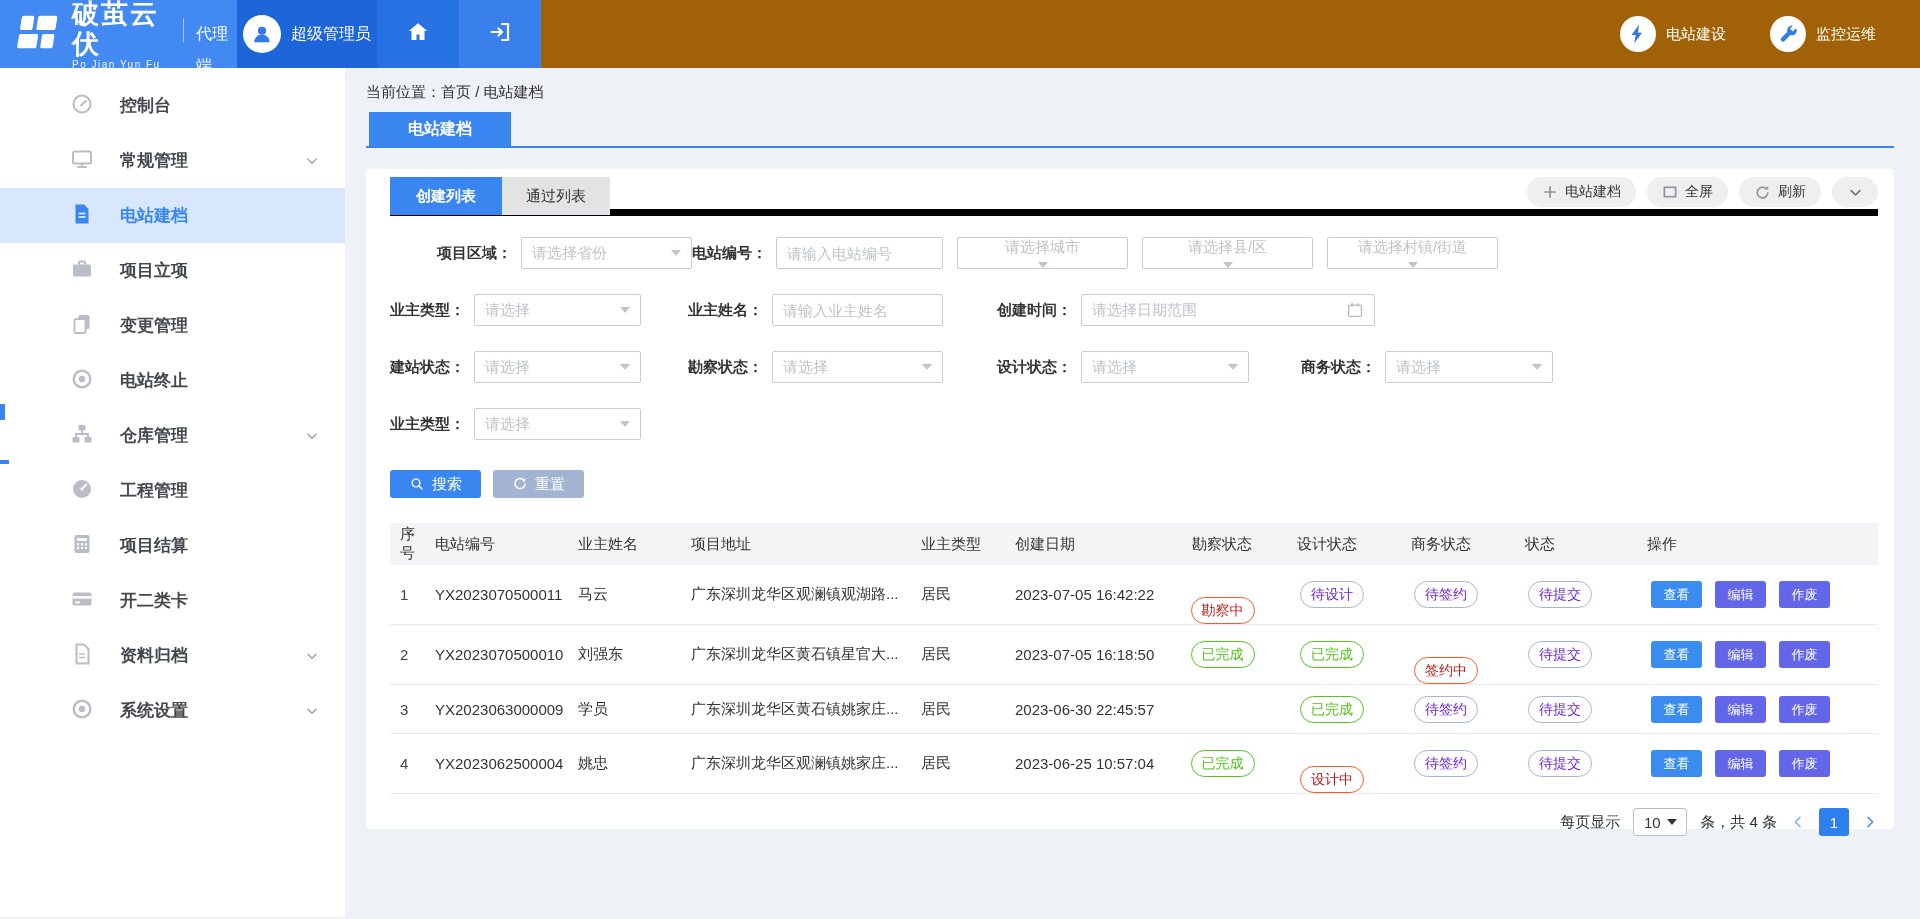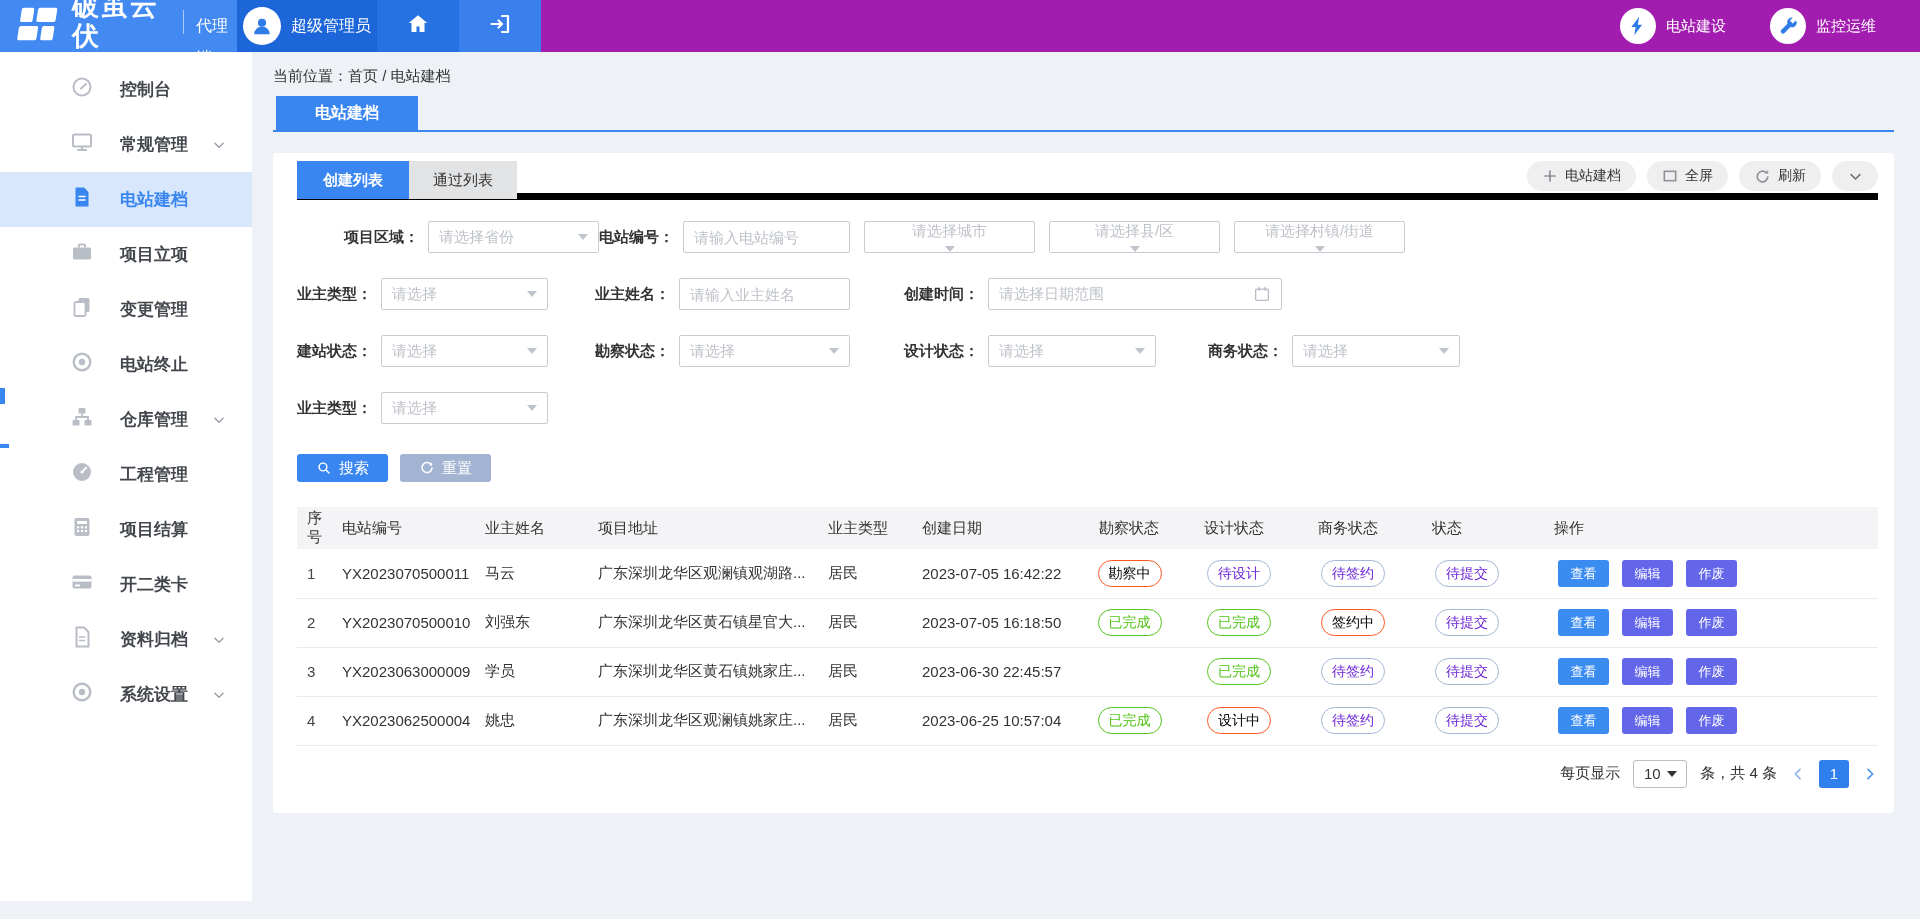--- a/index.html
+++ b/index.html
@@ -1,39 +1,39 @@
 <!DOCTYPE html>
 <html><head>
 <meta charset="utf-8">
 <style>
   * { margin:0; padding:0; box-sizing:border-box; }
   html,body { width:1920px; height:919px; overflow:hidden;
     font-family:"Liberation Sans","DejaVu Sans",sans-serif; background:#eef1f6; color:#333; }
 
   
-  .topbar { height:52px; display:flex; background:#a21caf; color:#fff; }
+  .topbar { height:68px; display:flex; background:#a16207; color:#fff; }
   .logo-sec { width:237px; background:#428af2; display:flex; align-items:center; padding-left:16px; }
   .logo-text { margin-left:10px; }
   .logo-title { font-size:27px; font-weight:bold; letter-spacing:2px; line-height:30px; }
   .logo-sub { font-size:10px; letter-spacing:1.5px; opacity:.92; }
   .portal { font-size:16px; margin-left:12px; padding-left:12px; border-left:1px solid rgba(255,255,255,.55); height:24px; line-height:32px; align-self:center; margin-top:-8px; }
   .user-sec { width:140px; background:#1c66d9; display:flex; align-items:center; justify-content:center; gap:10px; cursor:pointer; }
   .avatar-circle { width:38px; height:38px; border-radius:50%; background:#fff; display:flex; align-items:center; justify-content:center; }
   .user-name { font-size:16px; }
   .home-sec,.logout-sec { width:82px; display:flex; align-items:center; justify-content:center; cursor:pointer; }
   .home-sec { background:#2672e3; }
   .logout-sec { background:#3a80ec; }
   .top-spacer { flex:1; }
   .top-nav { display:flex; align-items:center; gap:10px; margin-right:44px; cursor:pointer; }
   .nav-circle { width:36px; height:36px; border-radius:50%; background:#fff; display:flex; align-items:center; justify-content:center; }
   .top-nav span.lbl { font-size:15px; }
 
   
   .main { display:flex; height:849px; }
-  .sidebar { width:252px; background:#fff; padding-top:10px; position:relative; flex-shrink:0;font-family:Liberation Mono, monospace; }
+  .sidebar { width:345px; background:#fff; padding-top:10px; position:relative; flex-shrink:0; }
   .side-item { height:55px; display:flex; align-items:center; padding-left:70px; cursor:pointer; }
   .side-item .lbl { margin-left:26px; font-size:17px; font-weight:700; color:#43474d; }
   .side-item .chev { margin-left:auto; margin-right:26px; display:flex; }
   .side-item.active { background:#d8e7fb; }
   .side-item.active .lbl { color:#3a86f0; }
   .side-tick1 { position:absolute; left:0; top:336px; width:5px; height:16px; background:#3a86f0; }
   .side-tick2 { position:absolute; left:0; top:392px; width:9px; height:4px; background:#3a86f0; }
 
   .content { flex:1; padding:0 26px 0 21px; }
   .breadcrumb { padding-top:15px; font-size:15px; color:#333; }
@@ -75,21 +75,21 @@
   
   table.grid { margin-top:25px; width:100%; border-collapse:collapse; font-size:15px; color:#333; table-layout:fixed; }
   .grid th { height:42px; background:#f4f4f6; font-weight:400; text-align:left; padding-left:8px; }
   .grid th.c-first { padding-left:10px; }
   .grid th.c-status { padding-left:22px; }
   .grid td { height:49px; border-bottom:1px solid #ebebee; padding-left:8px; }
   .grid td.c-first { padding-left:10px; color:#444; }
   .grid td.c-status { text-align:center; padding-left:0; }
   .badge { display:inline-block; min-width:64px; height:27px; line-height:25px; padding:0 10px;
     border-radius:14px; font-size:14px; border:1px solid; background:#fff; }
-  .badge.doing { color:#000000; border-color:#ff5722; }
+  .badge.doing { color:#b91c1c; border-color:#ff5722;margin-top:32px; }
   .badge.done  { color:#52c41a; border-color:#52c41a; }
   .badge.wait  { color:#6d28d9; border-color:#a4b6d6; }
   .abtn { display:inline-block; width:51px; height:27px; line-height:27px; text-align:center;
     color:#fff; font-size:13px; border-radius:3px; margin-right:13px; cursor:pointer; border:none; }
   .abtn.view { background:#3a8cf0; }
   .abtn.edit, .abtn.void { background:#6366e8; }
 
   
   .pagination { margin-top:14px; display:flex; justify-content:flex-end; align-items:center; gap:13px; font-size:15px; }
   .pp-select { width:54px; height:28px; border:1px solid #b9bdc4; border-radius:3px; background:#fff;

